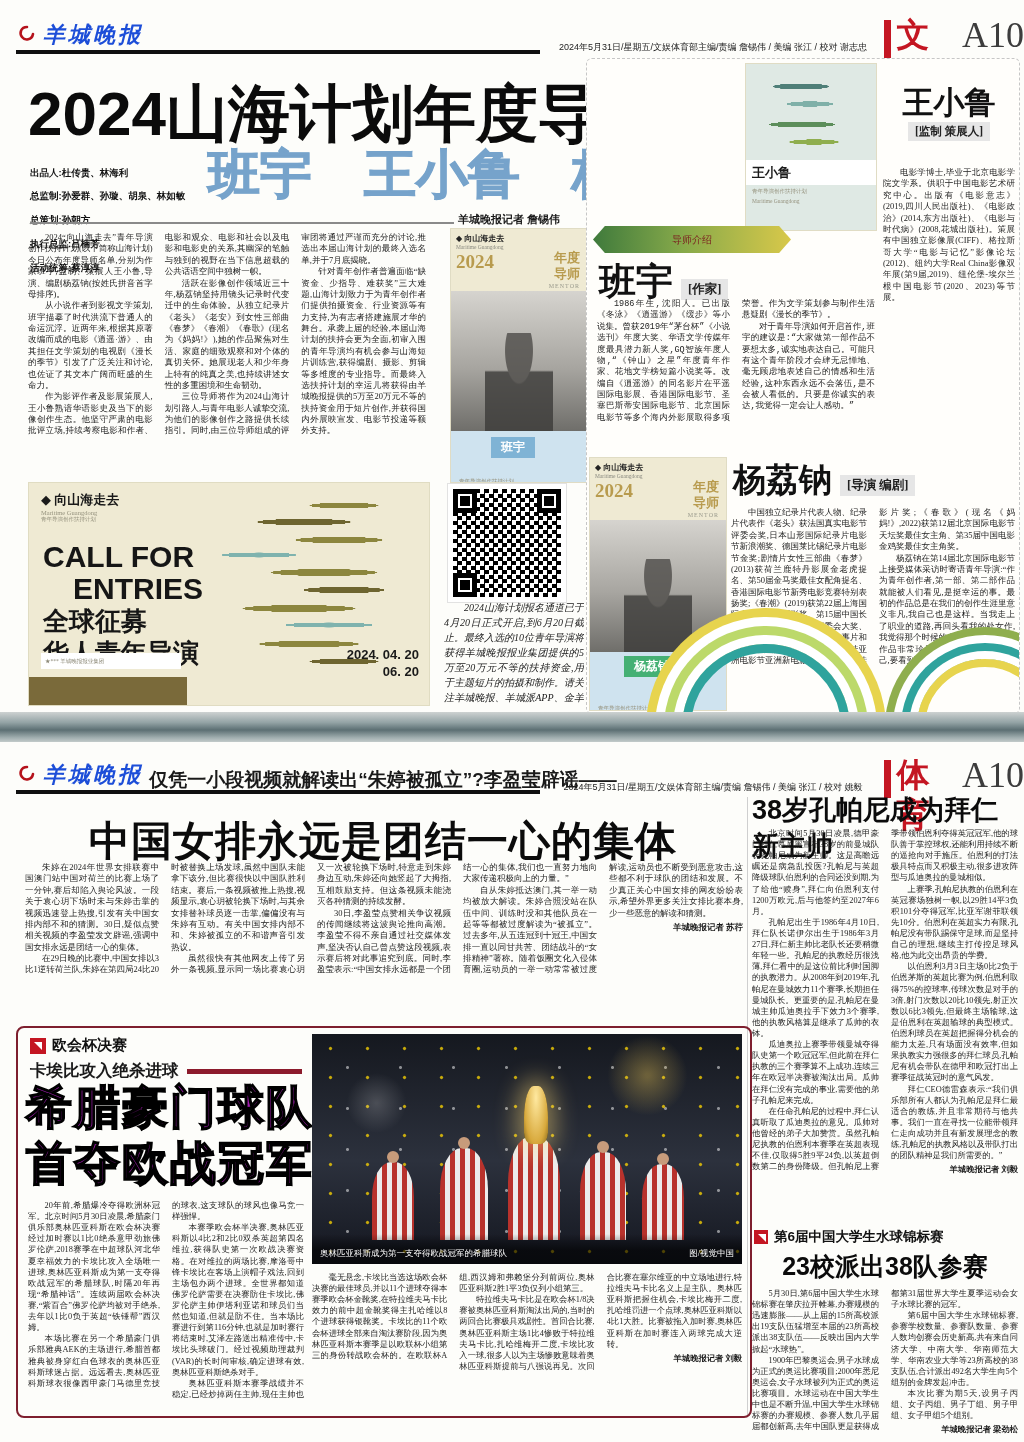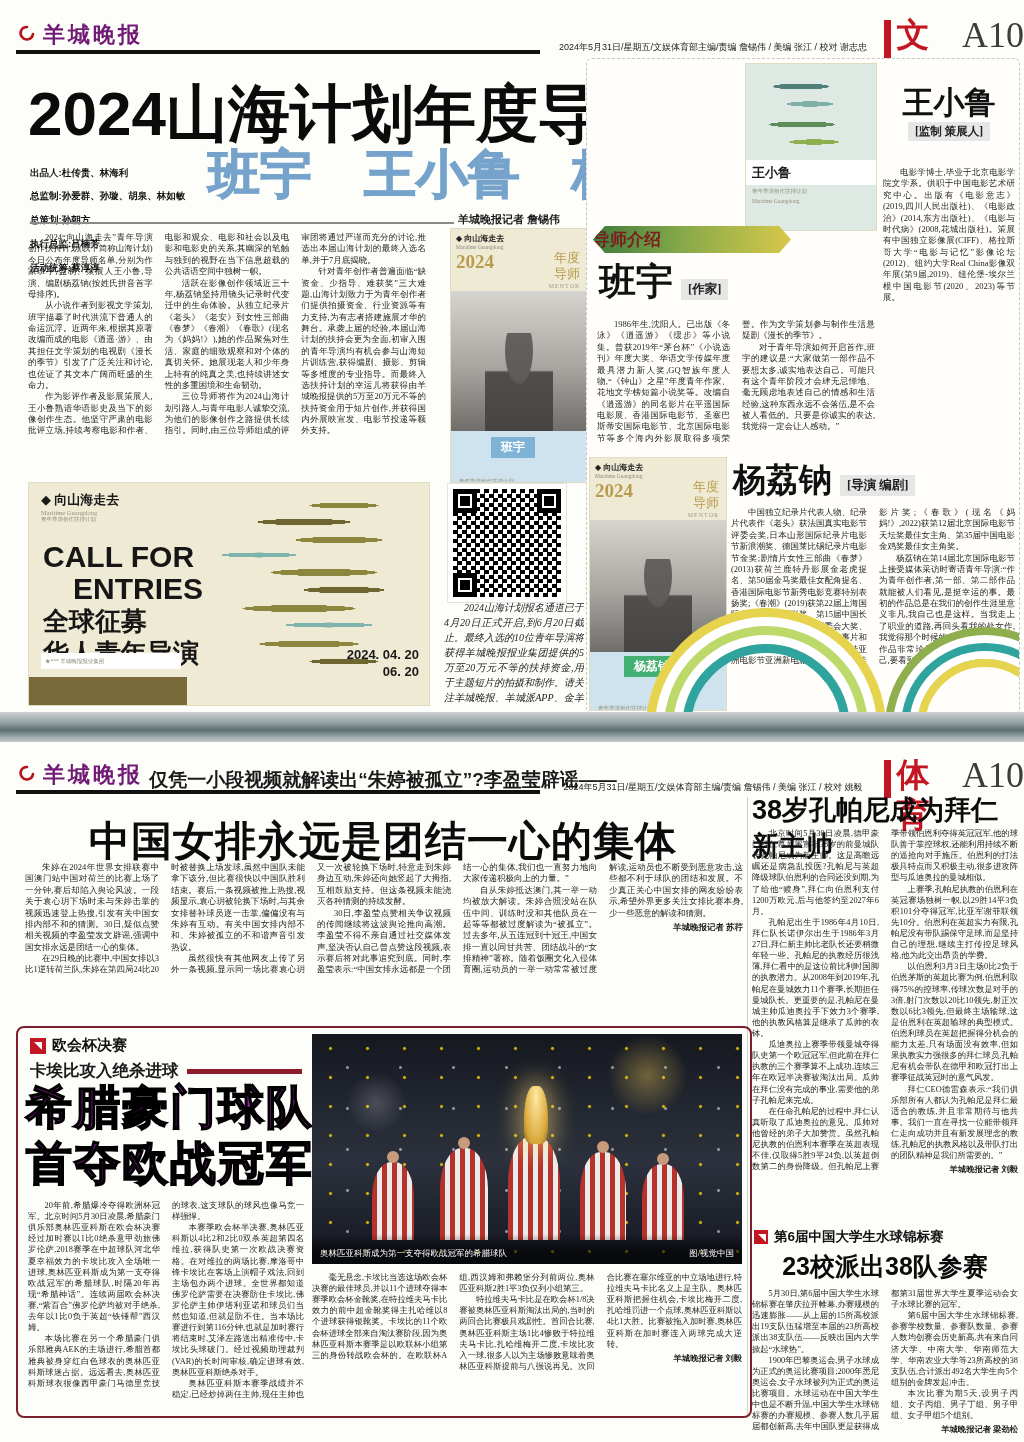--- a/index.html
+++ b/index.html
@@ -2,47 +2,47 @@
 <html><head>
 <meta charset="utf-8">
 <style>
   html,body{margin:0;padding:0;background:#e9e9e6;}
   #canvas{position:relative;width:1024px;height:1442px;margin:0 auto;background:#fdfdfa;overflow:hidden;
           font-family:"Liberation Serif","DejaVu Serif",serif;color:#1a1a1a;}
   .abs{position:absolute;}
   .sans{font-family:"Liberation Sans","DejaVu Sans",sans-serif;}
   
   .logo-row{display:flex;align-items:center;gap:5px;}
-  .paper-name{color:#701a75;font-weight:bold;font-size:22px;letter-spacing:3px;}
+  .paper-name{color:#1d4ed8;font-style:italic;font-weight:bold;font-size:22px;letter-spacing:3px;}
   .head-bar{background:#101010;height:4px;}
   .dateline{font-size:9px;color:#222;text-align:center;}
   .sec{display:flex;align-items:flex-start;}
   .sec-bar{width:8px;height:38px;background:#c41622;margin-right:5px;margin-top:4px;}
   .sec-cn{font-size:33px;font-weight:900;color:#c41622;line-height:1.2;}
   .sec-no{font-size:36px;color:#3d3d3d;font-weight:400;margin-left:4px;line-height:1.1;}
   
   .cols{column-gap:12px;font-size:8.5px;line-height:1.34;text-align:justify;color:#1d1d1d;overflow:hidden;}
   .cols p.para{margin:0;text-indent:2em;}
   .cols p.byline{margin:3px 0 0;text-align:right;font-weight:bold;text-indent:0;}
   .kai{font-style:italic;}
   
   .big-head{font-family:"Liberation Sans","DejaVu Sans",sans-serif;font-weight:900;color:#0b0b0b;}
   .name-row{display:flex;align-items:flex-end;gap:8px;}
   .mentor-name{font-family:"Liberation Sans","DejaVu Sans",sans-serif;font-weight:900;color:#111;line-height:1;}
   .role-tag{background:#e6e6e6;color:#222;font-weight:bold;font-size:12.5px;padding:2px 7px;white-space:nowrap;}
-  .ribbon{background:linear-gradient(90deg,#3f7a3c,#86a94a 45%,#d8c84a);color:#7a1f1f;font-weight:700;
-          font-size:17px;line-height:27px;
+  .ribbon{background:linear-gradient(90deg,#3f7a3c,#86a94a 45%,#d8c84a);color:#7a1f1f;font-weight:400;
+          font-size:10px;text-align:center;line-height:27px;
           clip-path:polygon(0 50%,6% 0,94% 0,100% 50%,94% 100%,6% 100%);}
   .panel{border:1.5px dashed #c6c6c6;border-radius:6px;background:#fffefb;overflow:hidden;}
   
   .poster{background:#efead3;overflow:hidden;border:1px solid #e0dcc4;}
   .poster .p-brand{font-size:8px;font-weight:bold;color:#222;padding:4px 5px 0;white-space:nowrap;}
   .poster .p-brand small{display:block;font-weight:normal;color:#8a8a80;font-size:5.5px;}
   .poster .p-year{color:#b89b4e;font-weight:bold;font-size:19px;line-height:1;padding:2px 5px 0;}
-  .poster .p-title{color:#b89b4e;font-weight:normal;font-size:13px;text-align:right;padding:0 7px;line-height:1.25;}
+  .poster .p-title{color:#b89b4e;font-weight:bold;font-size:13px;text-align:right;padding:0 7px;line-height:1.25;}
   .poster .p-sub{color:#9a9a8d;font-size:6px;text-align:right;padding:0 7px;letter-spacing:1px;}
   .photo-grad{background:linear-gradient(180deg,#d6d4cf 0%,#a7a5a0 55%,#6f6e6a 100%);position:relative;}
   .photo-grad::after{content:"";position:absolute;left:25%;right:25%;bottom:0;top:30%;
        background:radial-gradient(ellipse at 50% 18%,#4e4c49 28%,transparent 30%),
                   linear-gradient(180deg,transparent 38%,#3c3b39 40%);opacity:.8;}
   .name-band{position:absolute;left:0;right:0;display:flex;align-items:center;}
   .name-chip{color:#fff;font-weight:bold;font-size:12px;padding:2px 10px;}
   .ridges{background-repeat:no-repeat;}
   
   .qr{background:#fff;padding:5px;border:1px solid #e2e2e2;}
@@ -159,21 +159,21 @@
       <div class="tiny-gray" style="padding:0 6px;">Maritime Guangdong</div>
     </div>
 
     <div class="ribbon abs" style="left:6px;top:167px;width:198px;height:27px;">导师介绍</div>
 
     <div class="abs name-row" style="left:12px;top:204px;">
       <span class="mentor-name" style="font-size:37px;">班宇</span>
       <span class="role-tag">[作家]</span>
     </div>
 
-    <div class="cols abs" style="left:10px;top:260px;width:278px;height:152px;column-count:2;">
+    <div class="cols abs" style="left:10px;top:240px;width:278px;height:152px;column-count:2;font-family:Liberation Mono, monospace;">
         <p class="para">1986年生,沈阳人。已出版《冬泳》《逍遥游》《缓步》等小说集。曾获2019年“茅台杯”《小说选刊》年度大奖、华语文学传媒年度最具潜力新人奖,GQ智族年度人物,“《钟山》之星”年度青年作家、花地文学榜短篇小说奖等。改编自《逍遥游》的同名影片在平遥国际电影展、香港国际电影节、圣塞巴斯蒂安国际电影节、北京国际电影节等多个海内外影展取得多项荣誉。作为文学策划参与制作生活悬疑剧《漫长的季节》。</p>
         <p class="para">对于青年导演如何开启首作,班宇的建议是:“大家做第一部作品不要想太多,诚实地表达自己。可能只有这个青年阶段才会肆无忌惮地、毫无顾虑地表述自己的情感和生活经验,这种东西永远不会落伍,是不会被人看低的。只要是你诚实的表达,我觉得一定会让人感动。”</p>
       </div>
 
     <div class="abs" style="left:296px;top:28px;width:132px;text-align:center;">
       <div class="mentor-name" style="font-size:31px;">王小鲁</div>
       <div class="role-tag" style="display:inline-block;margin-top:4px;font-size:11.5px;">[监制 策展人]</div>
     </div>
 
     <div class="cols abs" style="left:296px;top:108px;width:132px;height:292px;column-count:1;">

